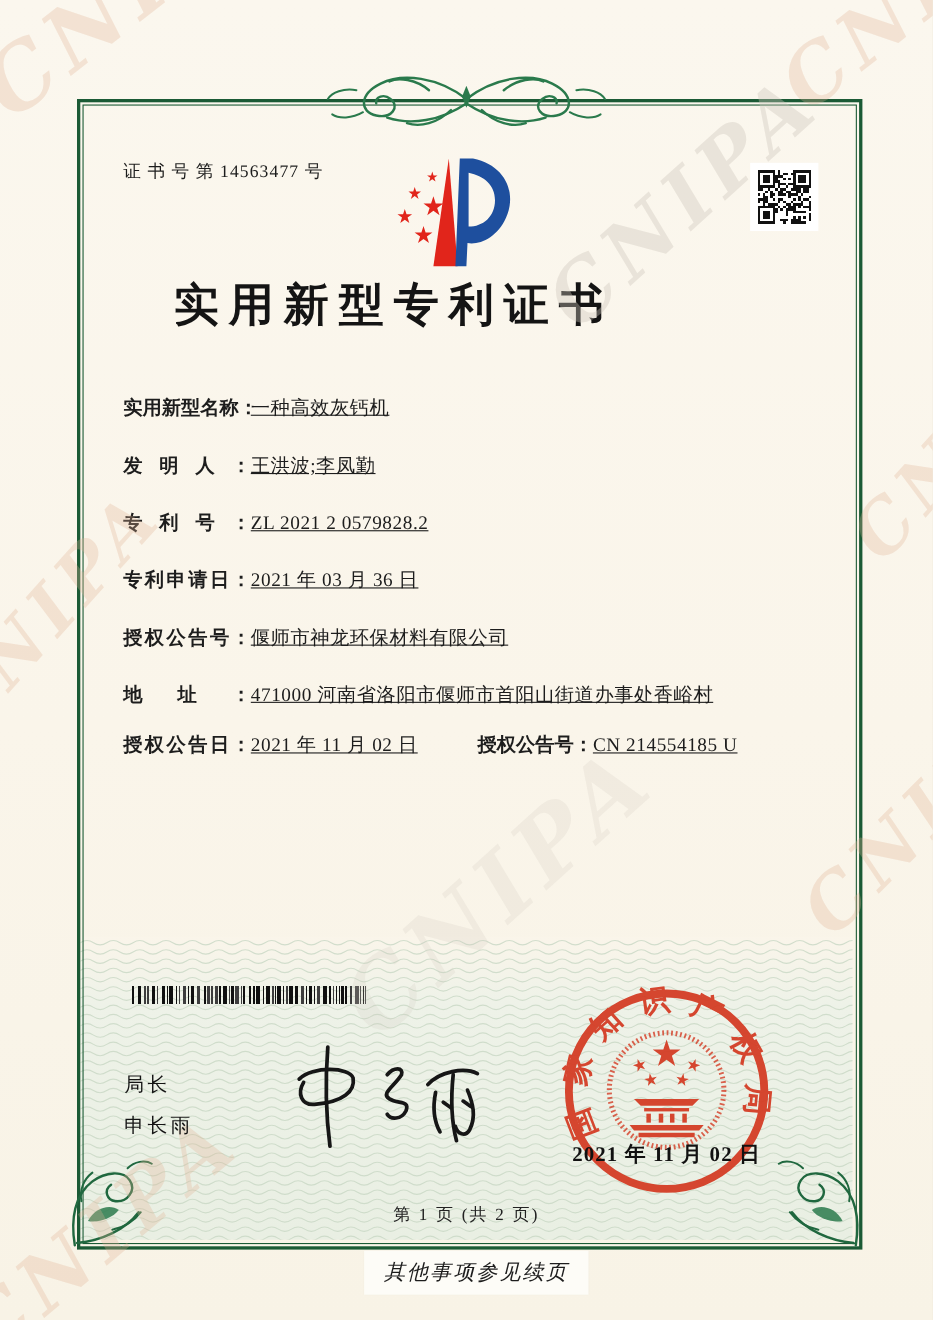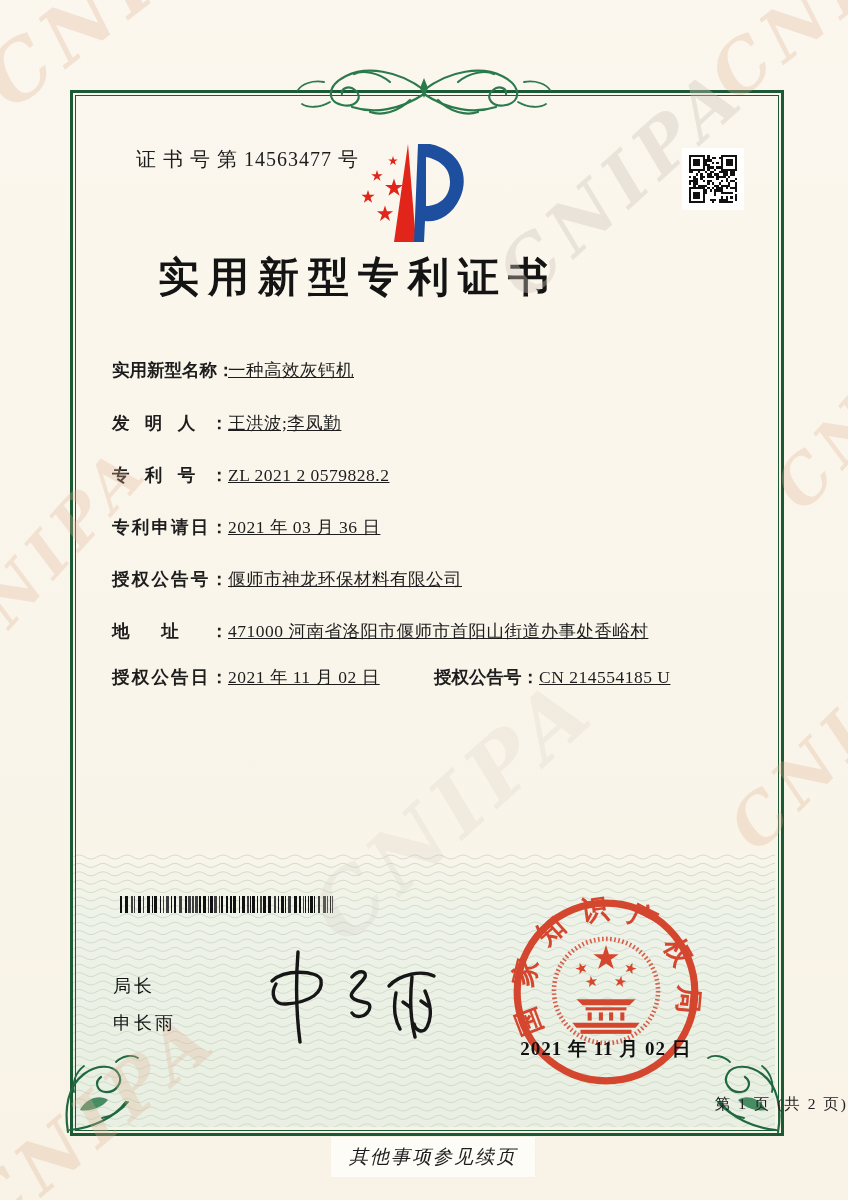--- a/index.html
+++ b/index.html
@@ -22,21 +22,21 @@
          background:linear-gradient(180deg,#faf5ea 0%,#eef2e8 22%,#e9efe3 100%);}
   #waves-svg{position:absolute;left:0;top:0;opacity:.8;}
   #waves-svg path{stroke:#c9d8c5;stroke-width:1;fill:none;}
 
   .ornament-top{position:absolute;left:294px;top:60px;z-index:3;}
   .ornament-corner{position:absolute;z-index:3;}
   .ornament-corner.left{left:58px;top:1048px;}
   .ornament-corner.right{left:696px;top:1048px;transform:scaleX(-1);}
 
   
-  .cert-no{position:absolute;left:112px;top:146px;z-index:4;font-size:20px;color:#1c1c1c;letter-spacing:1px;margin-left:24px;}
+  .cert-no{position:absolute;left:112px;top:146px;z-index:4;font-size:16px;color:#1c1c1c;letter-spacing:1px;}
   .logo{position:absolute;left:356px;top:140px;z-index:4;}
   .qr{position:absolute;left:682px;top:148px;z-index:4;background:#fff;padding:2px;}
   .title{position:absolute;left:0;top:250px;width:716px;text-align:center;z-index:4;
          font-size:41px;font-weight:bold;color:#141414;letter-spacing:9px;}
 
   
   .fields{position:absolute;left:112px;top:358px;width:648px;z-index:4;font-size:17.5px;color:#1d1d1d;}
   .frow{position:absolute;left:0;width:648px;height:24px;white-space:nowrap;}
   .flabel{display:inline-block;width:116px;text-align:justify;text-align-last:justify;font-weight:bold;-moz-text-align-last:justify;}
   .fval{margin-left:0px;letter-spacing:.5px;text-decoration:underline;}
@@ -55,21 +55,21 @@
   .director-title{position:absolute;left:113px;top:974px;z-index:6;font-size:18px;color:#141414;letter-spacing:3px;font-family:"Liberation Sans","DejaVu Sans",sans-serif;}
   .director-name{position:absolute;left:113px;top:1011px;z-index:6;font-size:18px;color:#141414;letter-spacing:3px;font-family:"Liberation Sans","DejaVu Sans",sans-serif;}
   .signature{position:absolute;left:226px;top:950px;z-index:6;}
 
   
   .seal{position:absolute;left:509px;top:895px;z-index:6;opacity:.93;}
   .seal-date{position:absolute;left:515px;top:1036px;width:182px;z-index:7;text-align:center;
              font-size:19px;font-weight:bold;color:#111;letter-spacing:1px;}
 
   
-  .page-info{position:absolute;left:0;top:1094px;width:848px;text-align:right;z-index:4;
+  .page-info{position:absolute;left:0;top:1094px;width:848px;text-align:center;z-index:4;
              font-size:15.5px;color:#222;letter-spacing:2px;}
   .cont-note{position:absolute;left:331px;top:1137px;z-index:4;background:#fdfcf7;
              padding:7px 18px;font-size:19px;font-style:italic;color:#1d1d1d;letter-spacing:2px;
              box-shadow:0 0 2px rgba(0,0,0,0.03);}
 </style>
 </head>
 <body>
 
 <div class="page">
 

